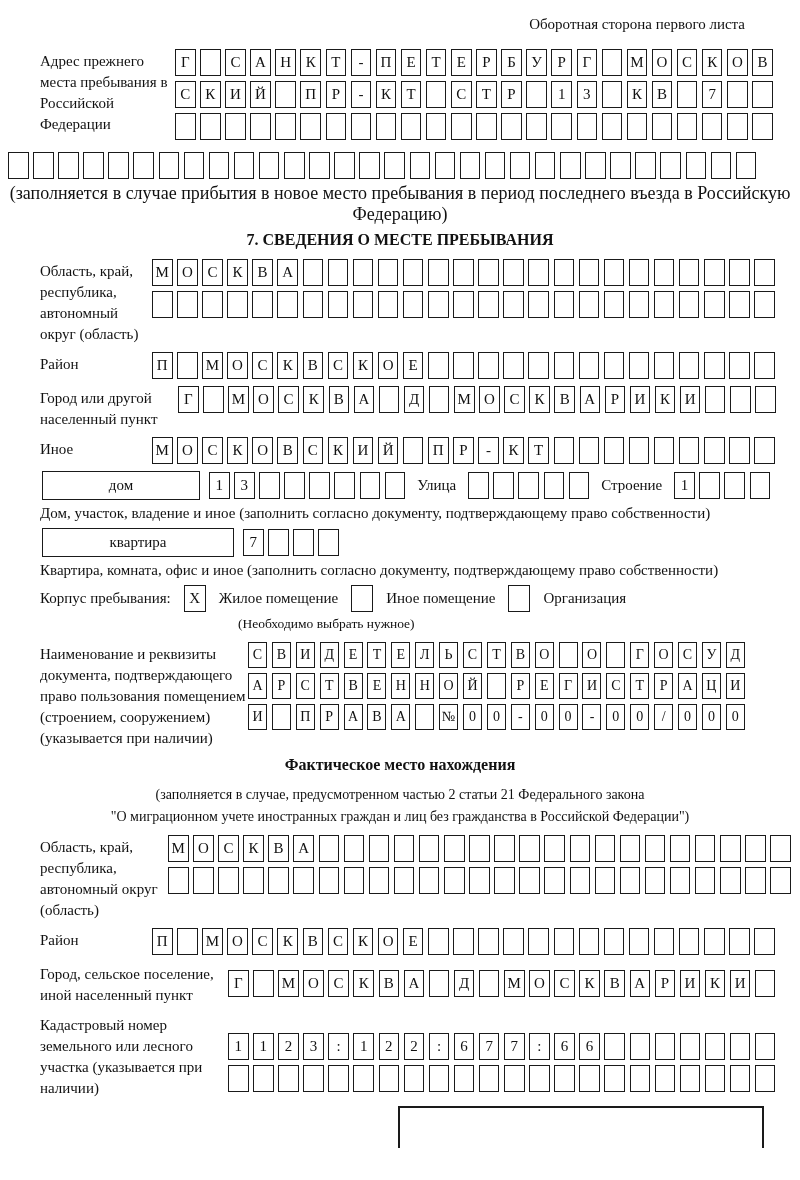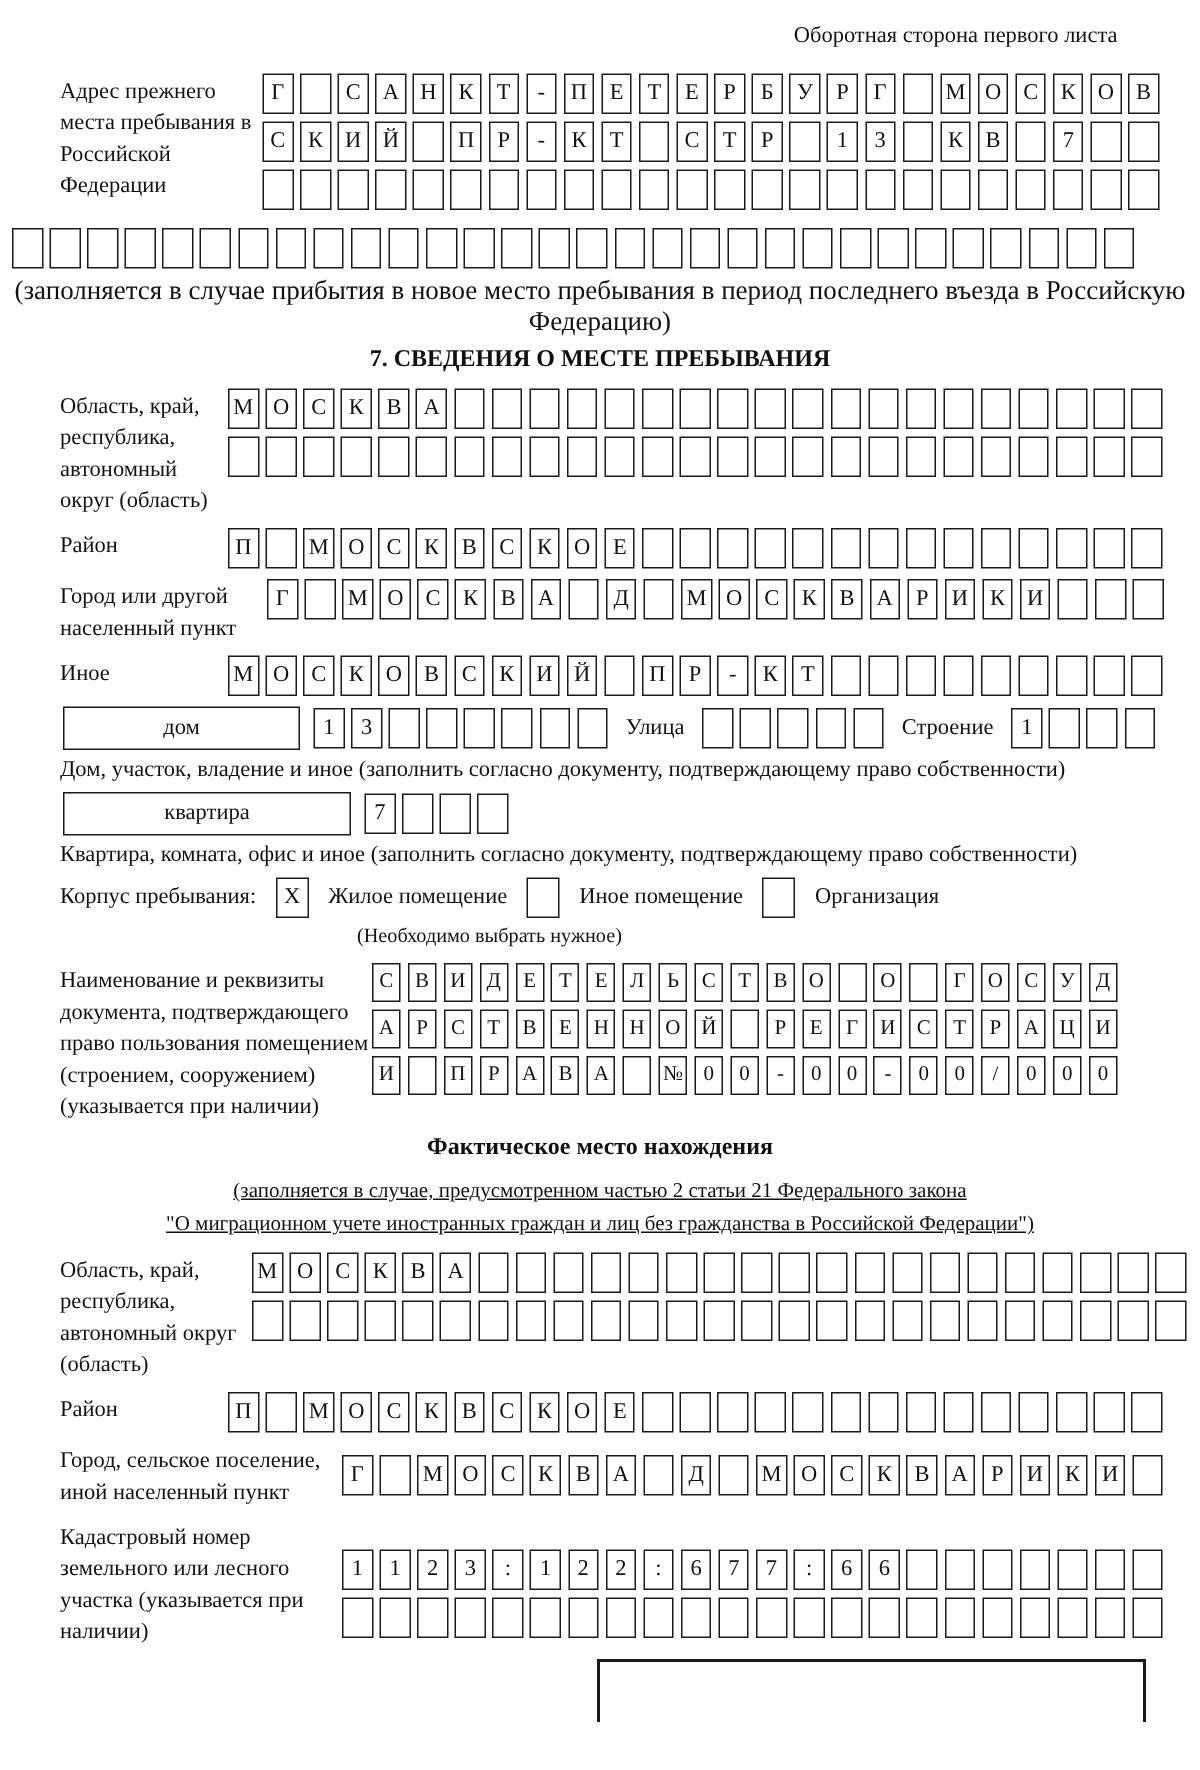--- a/index.html
+++ b/index.html
@@ -37,21 +37,21 @@
   }
   .inline-label { font-size:15px; flex:none; padding:0 3px; }
 
   .stay-row { display:flex; align-items:center; margin-left:40px; gap:13px; margin-bottom:4px; font-size:15px; }
   .chk {
     width:22px; height:27px; flex:none; box-sizing:border-box; border:1.6px solid #1a1a1a;
     display:flex; align-items:center; justify-content:center; font-size:15px;
   }
   .choose-note { margin-left:238px; font-size:13.5px; margin-bottom:10px; }
 
-  .fact-note { text-align:center; font-size:14px; line-height:1.6; margin-bottom:6px;text-decoration:underline; }
+  .fact-note { text-align:center; font-size:14px; line-height:1.6; margin-bottom:6px; }
 
   .stamp-wrap { margin-left:398px; width:366px; margin-top:6px; }
   .stamp-box { height:175px; border:2px solid #1a1a1a; box-sizing:border-box; margin-bottom:8px; background:#fff; }
   .mt20 { margin-top:20px; }
   .mt8 { margin-top:8px; }
 </style>
 </head>
 <body>
 
 <div class="page">

